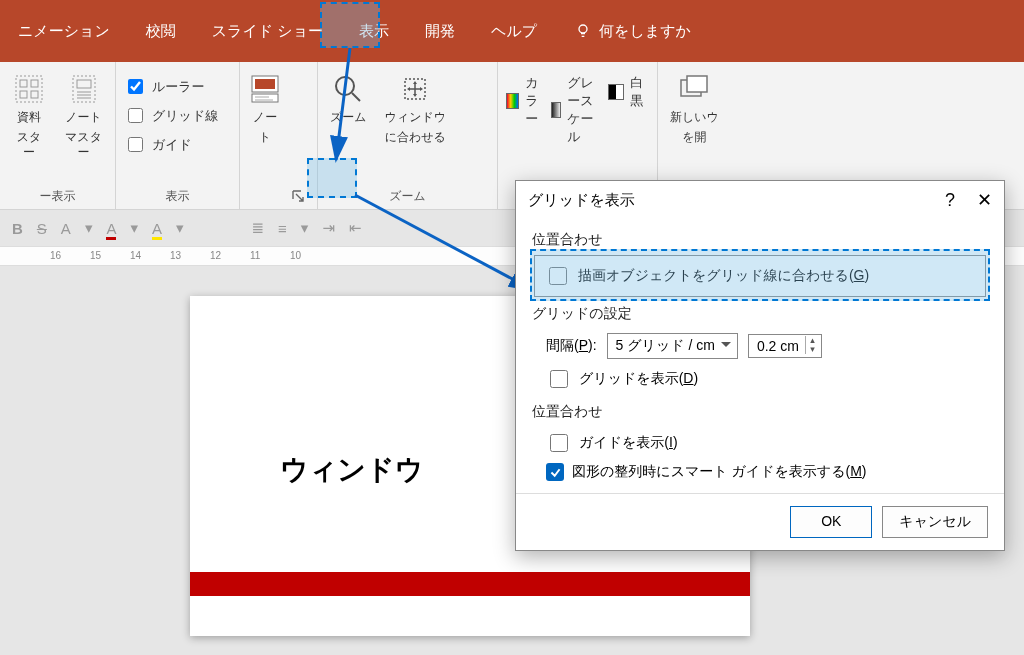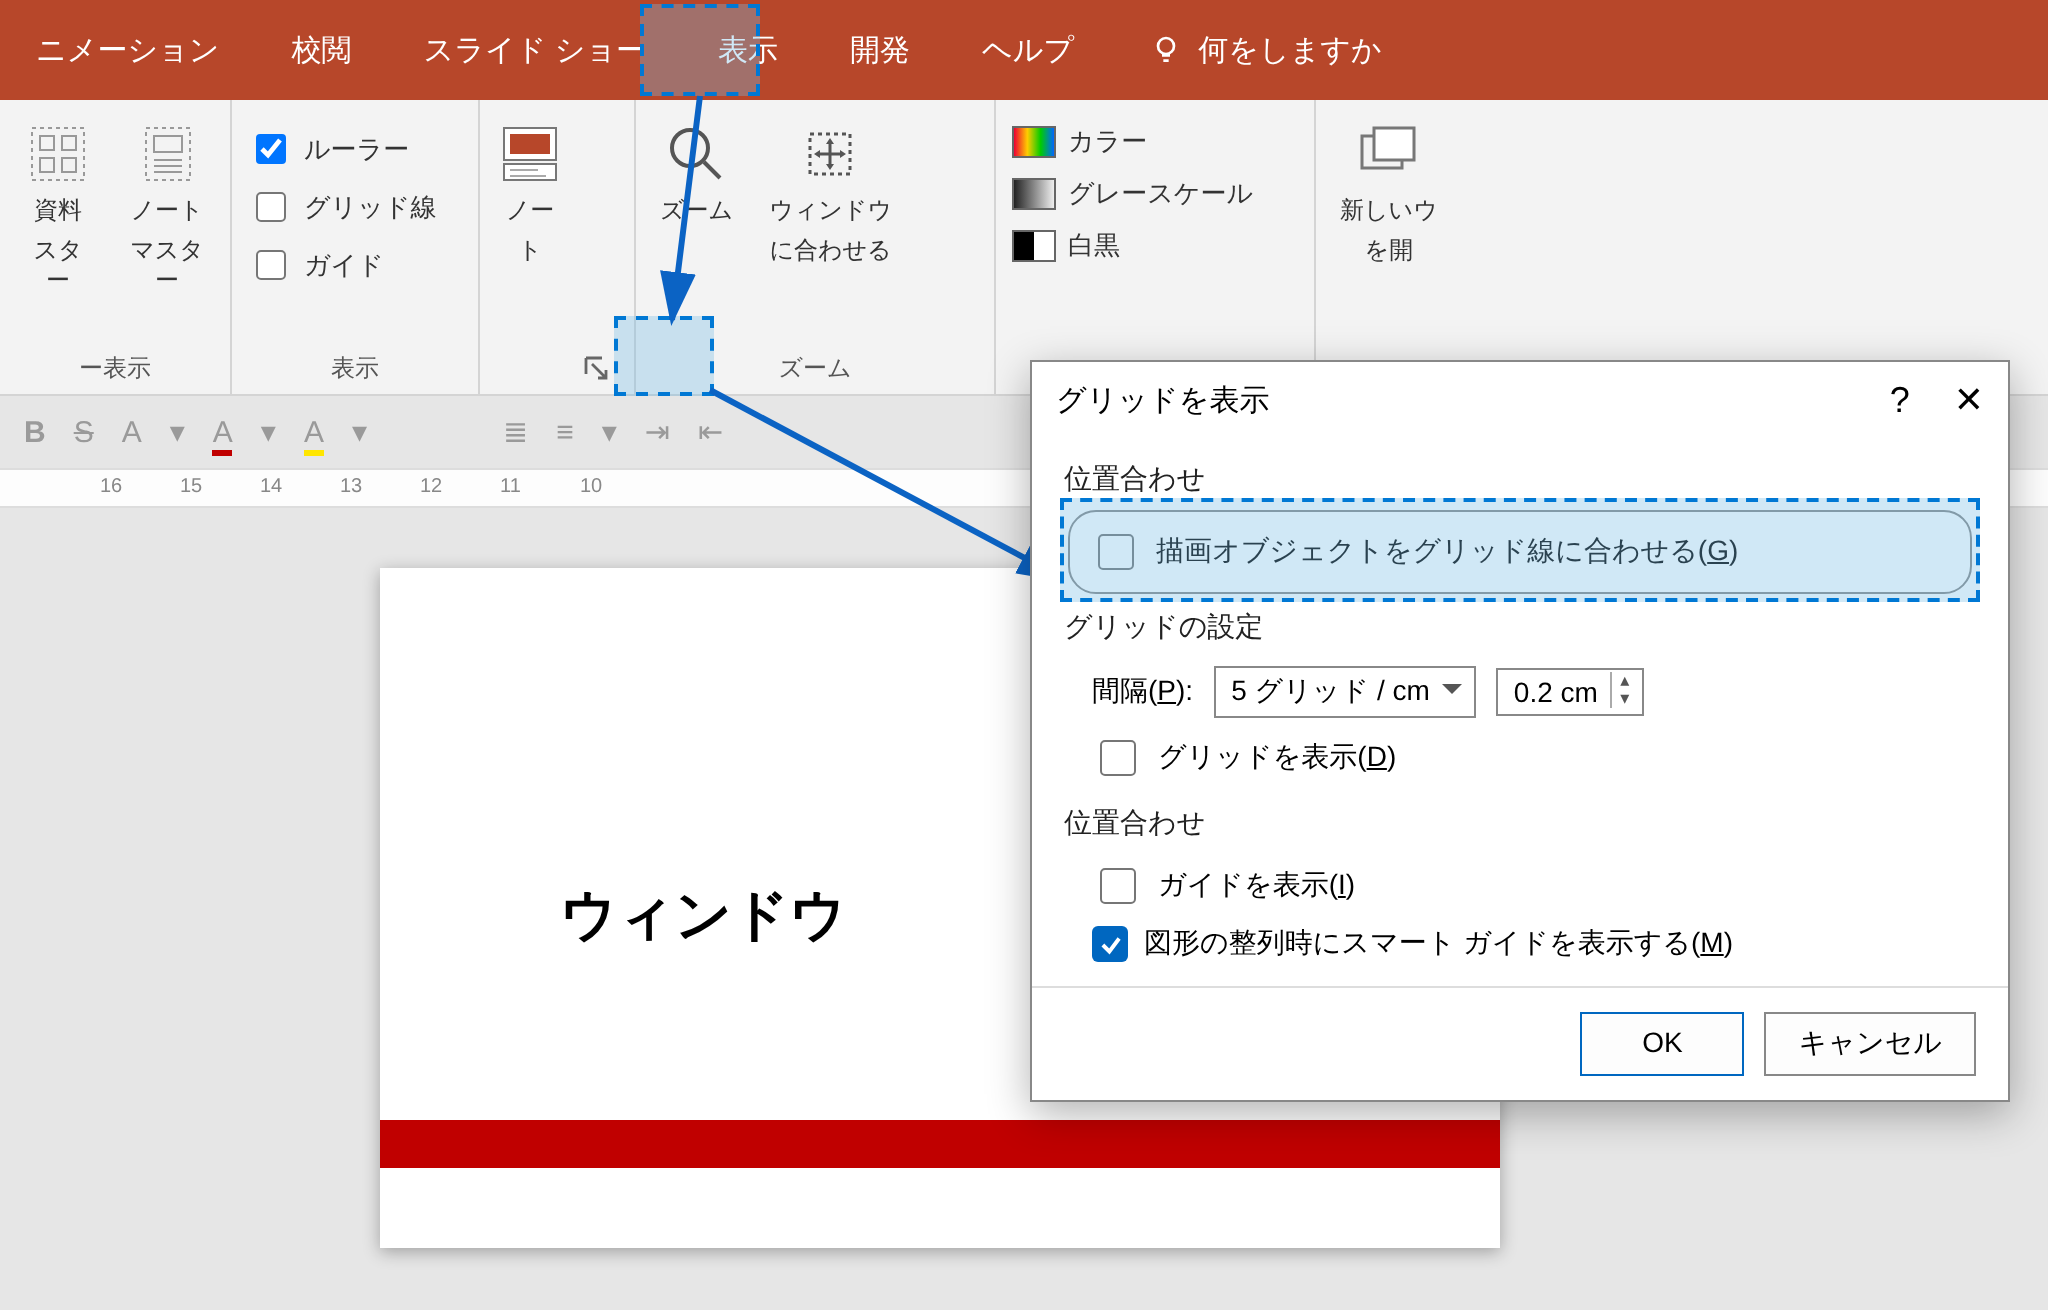--- a/index.html
+++ b/index.html
@@ -1,19 +1,19 @@
 <!DOCTYPE html>
 <html><head>
 <meta charset="utf-8">
 <style>
   * { box-sizing: border-box; }
   body { margin: 0; font-family: "Meiryo", "Yu Gothic", sans-serif; font-size: 13px; background: #000; width: 1024px; height: 655px; overflow: hidden; position: relative; }
 
   
-  .tabs-bar { background: #b7472a; height: 50px; display: flex; align-items: center; color: #fff; font-size: 15px; padding-left: 0; }
+  .tabs-bar { background: #b7472a; height: 62px; display: flex; align-items: center; color: #fff; font-size: 15px; padding-left: 0; }
   .tab { padding: 12px 18px; cursor: pointer; white-space: nowrap; }
   .tab.active { background: #b7472a; }
   .tell-me { display: flex; align-items: center; gap: 8px; padding-left: 20px; }
   .bulb { width: 16px; height: 16px; }
 
   
   .ribbon { background: #f3f3f3; height: 148px; border-bottom: 1px solid #d4d4d4; display: flex; position: relative; }
   .group { border-right: 1px solid #d4d4d4; display: flex; flex-direction: column; justify-content: space-between; padding: 6px 8px 0 8px; }
   .group-body { display: flex; align-items: flex-start; gap: 10px; }
   .group-label { text-align: center; font-size: 12px; color: #555; padding: 4px 0; position: relative; }
@@ -184,21 +184,21 @@
             </svg>
           </div>
         <span>ウィンドウ</span>
         <span>に合わせる</span>
       </div>
     </div>
     <div class="group-label">ズーム</div>
   </div>
 
   <div class="group" style="width:160px;">
-    <div class="group-body" style="flex-direction:column; gap:4px; padding-top:4px;">
+    <div class="group-body" style="flex-direction:row; gap:4px; padding-top:4px;">
       <div class="color-row">
           <div class="swatch" style="background:linear-gradient(90deg,#e03,#fc0,#0c0,#06f);"></div>
           <span>カラー</span>
         </div>
       <div class="color-row">
           <div class="swatch" style="background:linear-gradient(90deg,#222,#eee);"></div>
           <span>グレースケール</span>
         </div>
       <div class="color-row">
           <div class="swatch" style="background:linear-gradient(90deg,#000 50%,#fff 50%);"></div>
@@ -286,21 +286,21 @@
     <div class="right">
       <span>?</span>
       <span>✕</span>
     </div>
   </div>
   <div class="dlg-body">
     <div class="section-head">位置合わせ</div>
 
     <div style="position:relative;">
       <div class="dlg-highlight" style="left:-2px; top:-6px; right:-2px; height:52px;"></div>
-      <div class="opt-row" style="border:1px solid #888; padding:8px 10px; border-radius:14px; margin:4px 2px;">
+      <div class="opt-row" style="border:1px solid #888; padding:8px 10px; border-radius:0; margin:4px 2px;">
         <input type="checkbox" style="">
         <span><span>描画オブジェクトをグリッド線に合わせる(</span><span class="underline-key">G</span>)</span>
       </div>
     </div>
 
     <div class="section-head">グリッドの設定</div>
     <div class="interval-row">
       <span><span>間隔(</span><span class="underline-key">P</span><span>):</span></span>
       <div class="combo">5 グリッド / cm</div>
       <div class="spin">

